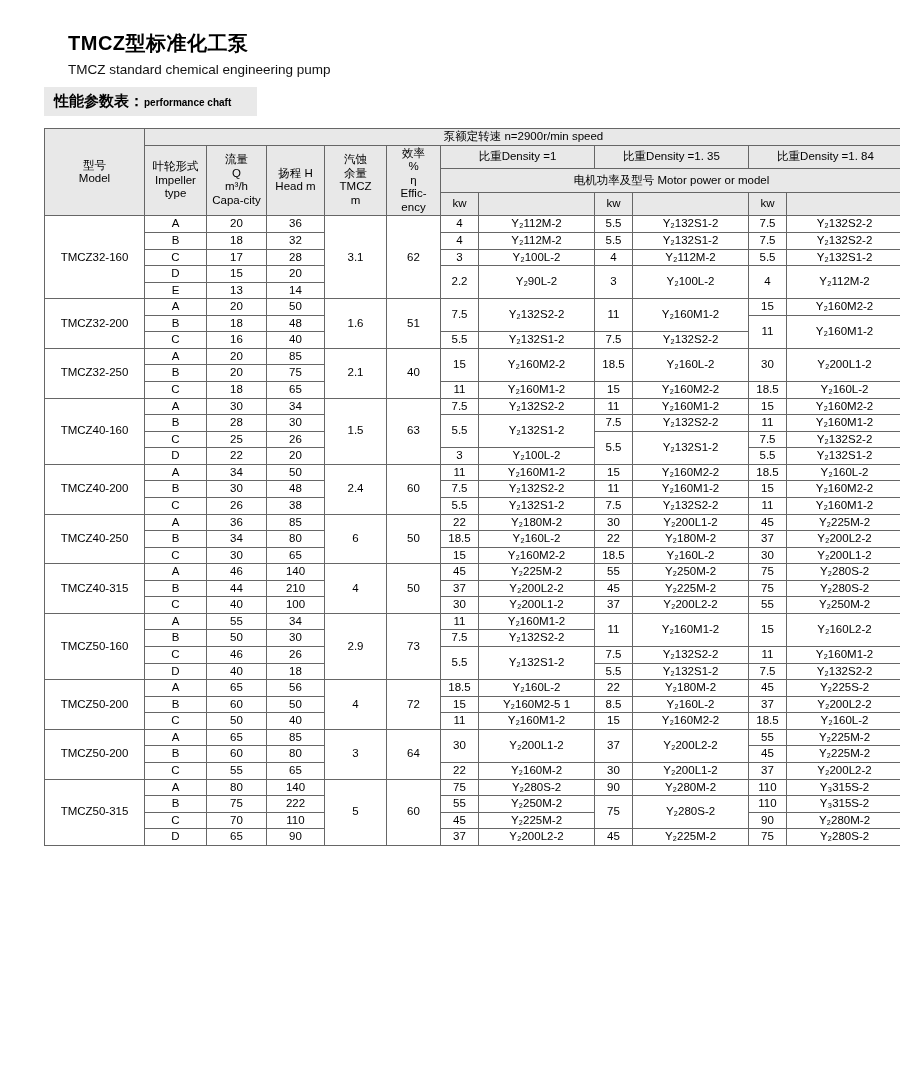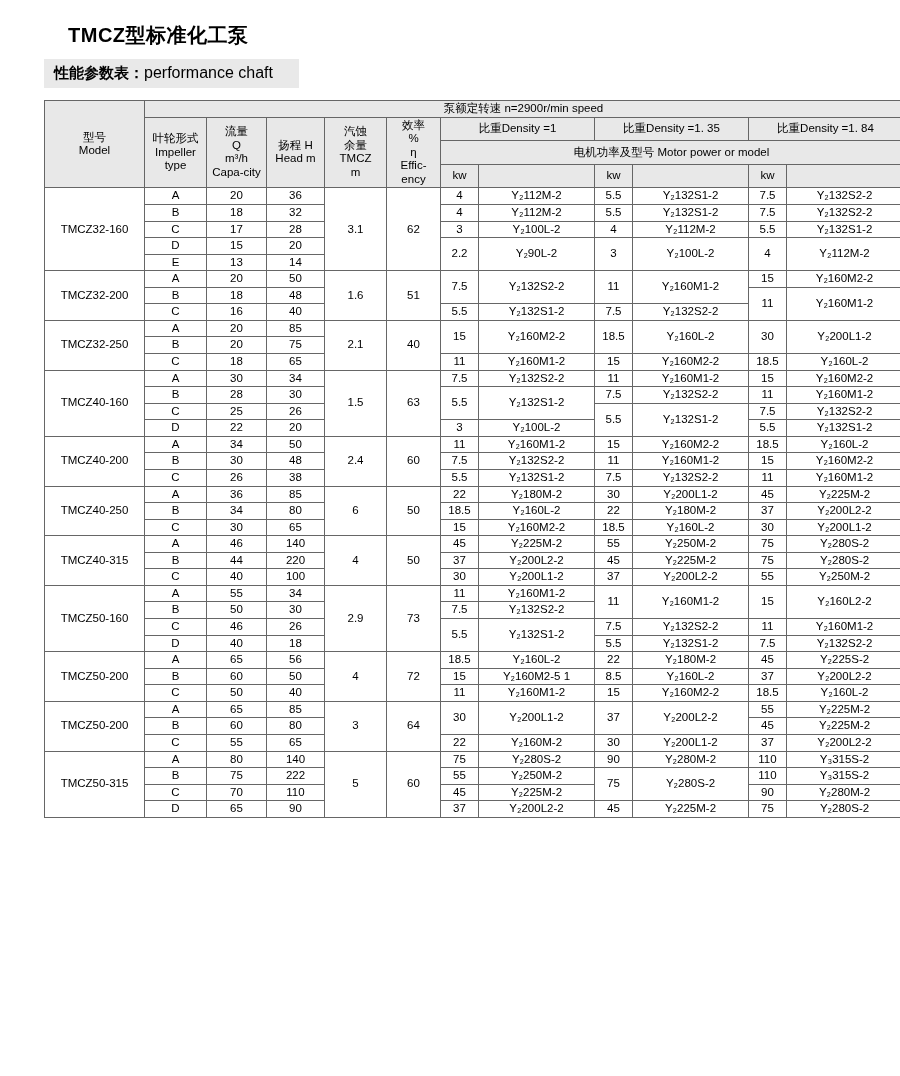--- a/index.html
+++ b/index.html
@@ -11,21 +11,21 @@
     width: 900px;
     height: 1076px;
     font-family: "Liberation Sans", sans-serif;
     color: #000;
     position: relative;
   }
   .page {
     width: 900px;
     height: 1076px;
     box-sizing: border-box;
-    padding: 18px 22px 0 22px;
+    padding: 26px 22px 0 22px;
   }
   .title-cn {
     font-size: 20px;
     font-weight: bold;
     letter-spacing: 0.5px;
     margin: 4px 0 0 46px;
   }
   .title-en {
     font-size: 13.5px;
     margin: 5px 0 0 46px;
@@ -33,22 +33,22 @@
   }
   .subtitle-bar {
     margin: 10px 0 0 22px;
     background: #e9e9e9;
     display: inline-block;
     padding: 5px 26px 5px 10px;
     font-size: 15px;
     font-weight: bold;
   }
   .subtitle-bar .en {
-    font-weight: normal;
-    font-size: 16px;
+    font-weight: bold;
+    font-size: 10px;
   }
   table.perf {
     border-collapse: collapse;
     width: 856px;
     margin: 12px 0 0 22px;
     table-layout: fixed;
   }
   table.perf td, table.perf th {
     border: 1px solid #666;
     font-size: 11.5px;
@@ -76,20 +76,21 @@
   }
   .grp-top td { border-top: 1.6px solid #444; }
   .motor-val { text-align: left; padding-left: 12px; }
 </style>
 </head>
 <body>
 
 <div class="page">
 
   <div class="title-cn">TMCZ型标准化工泵</div>
+  <div class="title-en">TMCZ standard chemical engineering pump</div>
 
   <div class="subtitle-bar">
     <span>性能参数表：</span><span class="en">performance chaft</span>
   </div>
 
   <table class="perf">
     <colgroup>
       <col style="width:100px">
       <col style="width:62px">
       <col style="width:60px">
@@ -393,21 +394,21 @@
           <td class="kw-cell">45</td>
           <td class="motor-val">Y₂225M-2</td>
           <td class="kw-cell">55</td>
           <td class="motor-val">Y₂250M-2</td>
           <td class="kw-cell">75</td>
           <td class="motor-val">Y₂280S-2</td>
         </tr>
         <tr>
           <td>B</td>
           <td>44</td>
-          <td>220</td>
+          <td>210</td>
           <td class="kw-cell">37</td>
           <td class="motor-val">Y₂200L2-2</td>
           <td class="kw-cell">45</td>
           <td class="motor-val">Y₂225M-2</td>
           <td class="kw-cell">75</td>
           <td class="motor-val">Y₂280S-2</td>
         </tr>
         <tr>
           <td>C</td>
           <td>40</td>

